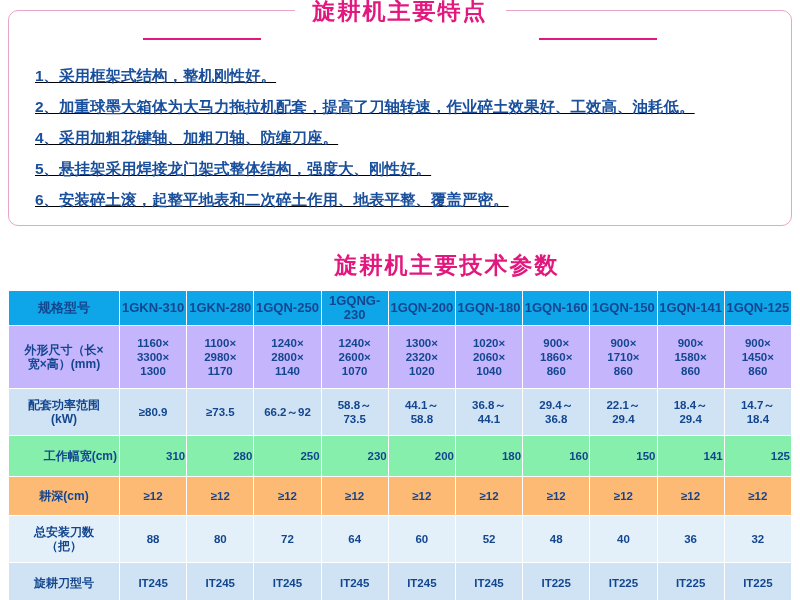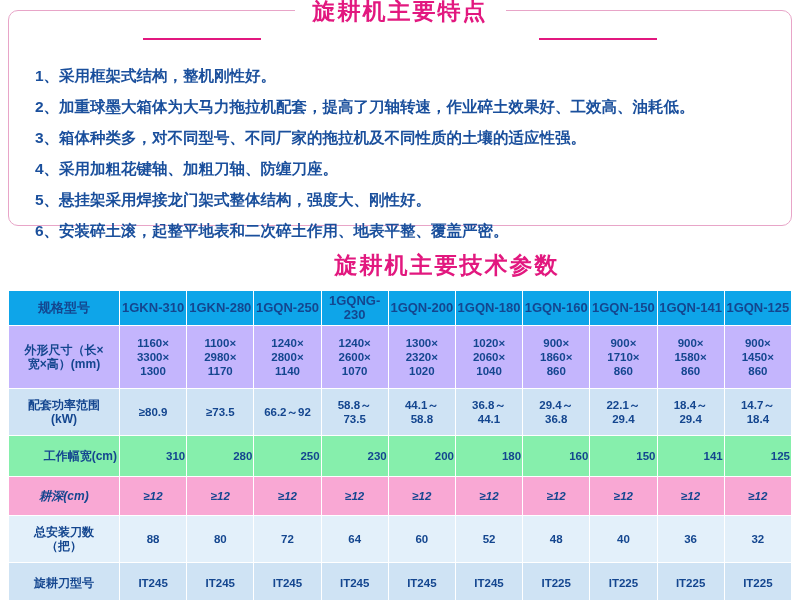--- a/index.html
+++ b/index.html
@@ -56,20 +56,21 @@
     width: 118px;
   }
   .title-rule.left { left: 134px; }
   .title-rule.right { right: 134px; }
 
   .features-list {
     position: absolute;
     left: 26px;
     top: 52px;
     right: 20px;
+    text-decoration: underline;
   }
   .feature-item {
     font-size: 15.5px;
     color: #1a4f9c;
     line-height: 26px;
     margin-bottom: 5px;
     white-space: nowrap;
     font-weight: bold;
   }
 
@@ -126,23 +127,22 @@
   table.specs tr.r-power td {
     background: #cfe3f4;
     height: 40px;
   }
   table.specs tr.r-width td {
     background: #86efac;
     height: 34px;
     text-align: right;
   }
   table.specs tr.r-depth td {
-    background: #f9a8d4;
+    background: #fdba74;
     height: 32px;
-    font-style: italic;
   }
   table.specs tr.r-blades td {
     background: #e3f0fa;
     height: 40px;
   }
   table.specs tr.r-model td {
     background: #cfe3f4;
     height: 34px;
   }
   .cell-lines span {
@@ -156,21 +156,20 @@
 
   <div class="features-panel">
     <div class="title-rule left"></div>
     <div class="title-rule right"></div>
     <div class="features-title-wrap">
       <span class="features-title">旋耕机主要特点</span>
     </div>
     <div class="features-list">
       <div class="feature-item">1、采用框架式结构，整机刚性好。</div>
       <div class="feature-item">2、加重球墨大箱体为大马力拖拉机配套，提高了刀轴转速，作业碎土效果好、工效高、油耗低。</div>
-      <div class="feature-item">3、箱体种类多，对不同型号、不同厂家的拖拉机及不同性质的土壤的适应性强。</div>
       <div class="feature-item">4、采用加粗花键轴、加粗刀轴、防缠刀座。</div>
       <div class="feature-item">5、悬挂架采用焊接龙门架式整体结构，强度大、刚性好。</div>
       <div class="feature-item">6、安装碎土滚，起整平地表和二次碎土作用、地表平整、覆盖严密。</div>
     </div>
   </div>
 
   <div class="specs-title">旋耕机主要技术参数</div>
 
   <div class="table-wrap">
     <table class="specs">

